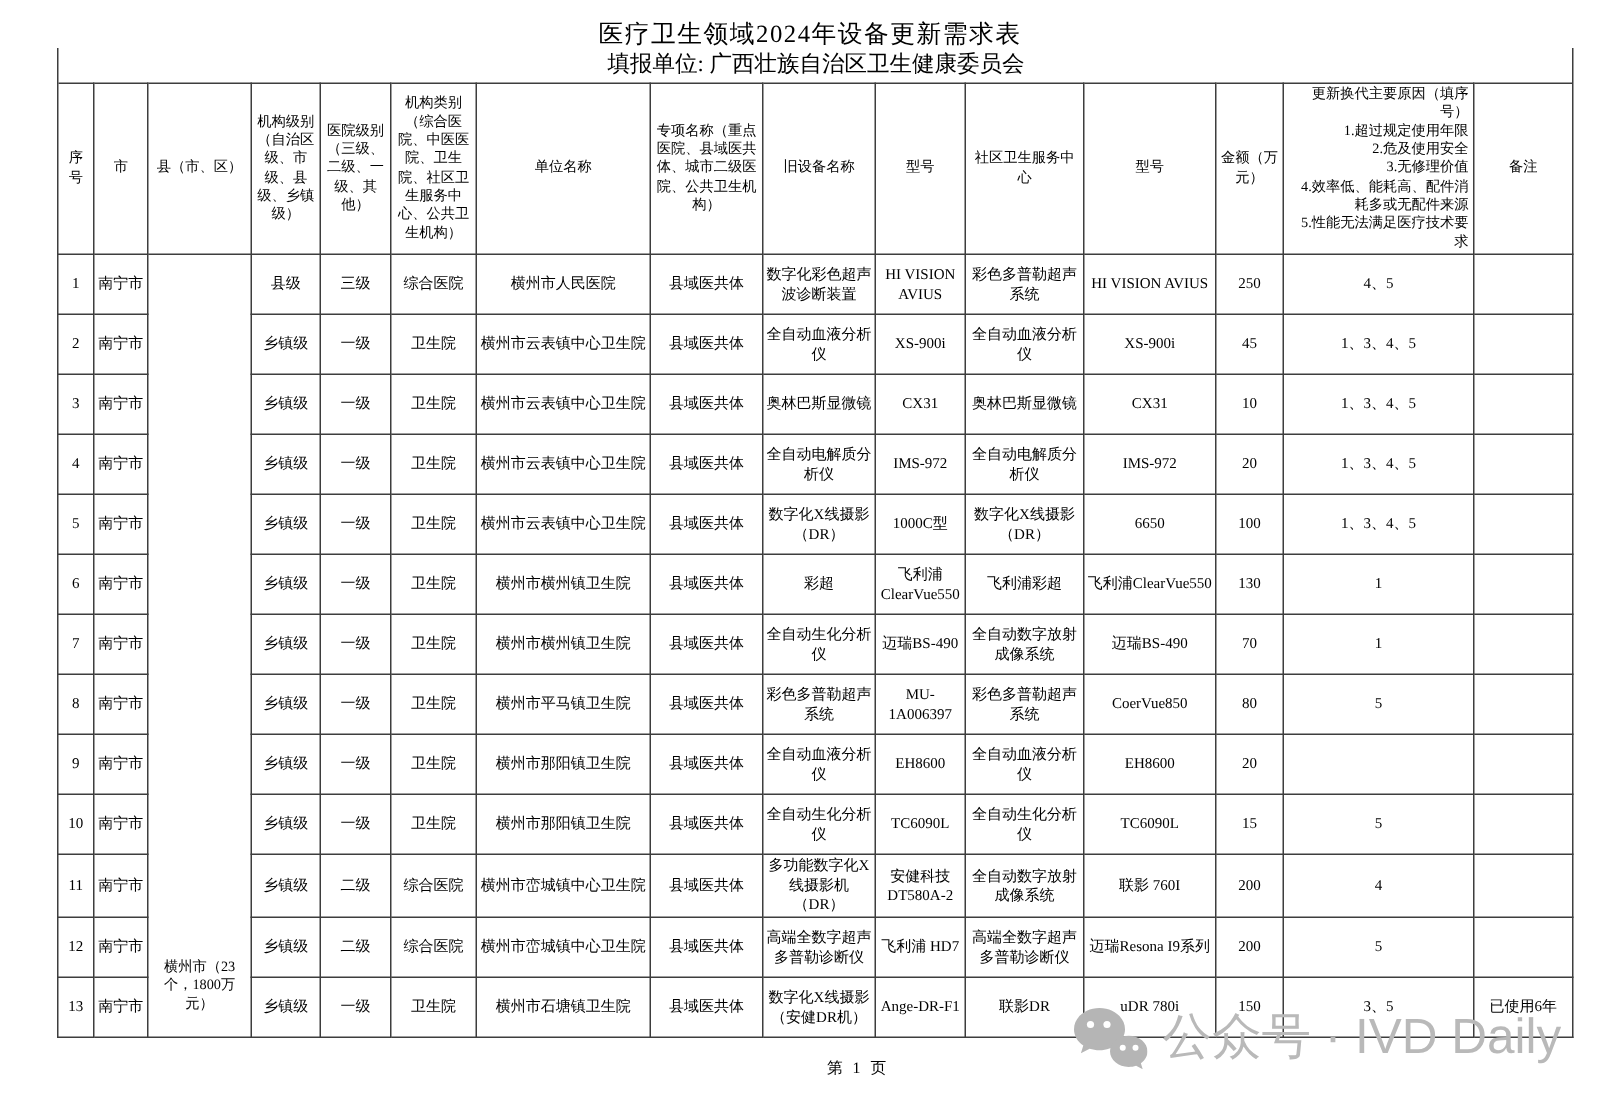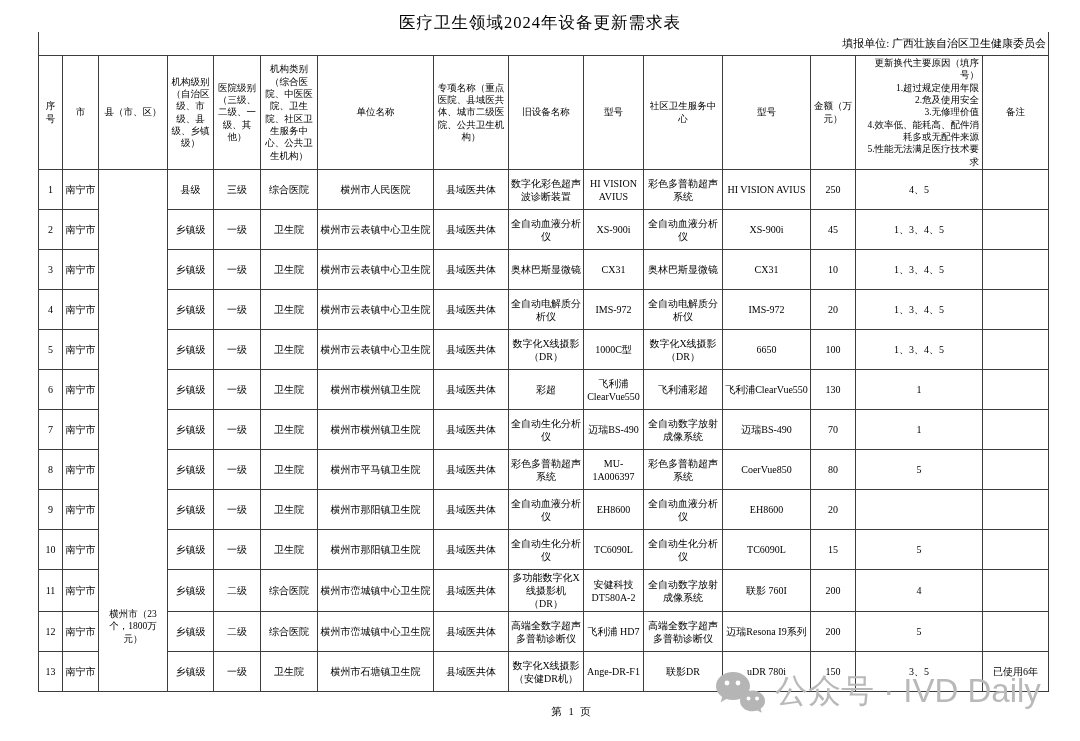--- a/index.html
+++ b/index.html
@@ -16,26 +16,26 @@
     position:absolute; left:38px; top:32px; width:1010px;
     border-collapse:collapse; table-layout:fixed;
   }
   td, th {
     border:1px solid #3d3d3d; font-size:10px; font-weight:normal;
     text-align:center; vertical-align:middle; padding:1px 2px;
     line-height:1.3; overflow:hidden; word-break:break-word;
   }
   tr.form-row td {
     border:none; border-left:1.5px solid #3d3d3d; border-right:1.5px solid #3d3d3d;
-    text-align:right; font-size:11px; height:21px; padding-left:3px;
+    text-align:center; font-size:15px; height:21px; padding-left:3px;
   }
   tr.header-row th { height:108px; font-size:9.5px; white-space:pre-line; padding:1px 3px; }
   tr.header-row th.left { text-align:right; }
   tr.data-row { height:40px; }
-  td.county { vertical-align:bottom; padding-bottom:46px; font-size:9.5px; }
+  td.county { vertical-align:bottom; padding-bottom:15px; font-size:9.5px; }
   .page-num {
     position:absolute; top:705px; left:0; width:1080px; text-align:center;
     font-size:10.5px; letter-spacing:2px;padding-left:32px;
   }
   .watermark {
     position:absolute; left:715px; top:669px; display:flex; align-items:center;
     gap:10px; color:#b9b9b9;
     font-family:"Liberation Sans","DejaVu Sans",sans-serif;
     font-size:33px; font-weight:400; white-space:nowrap;
   }

